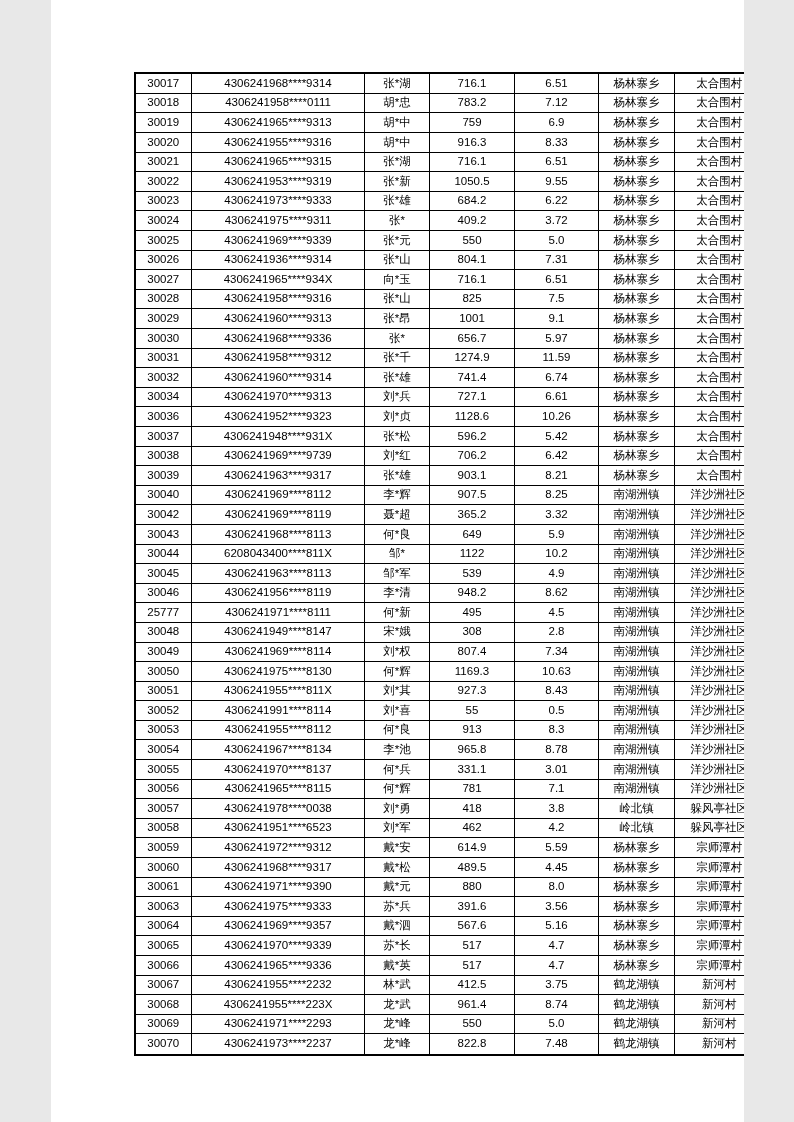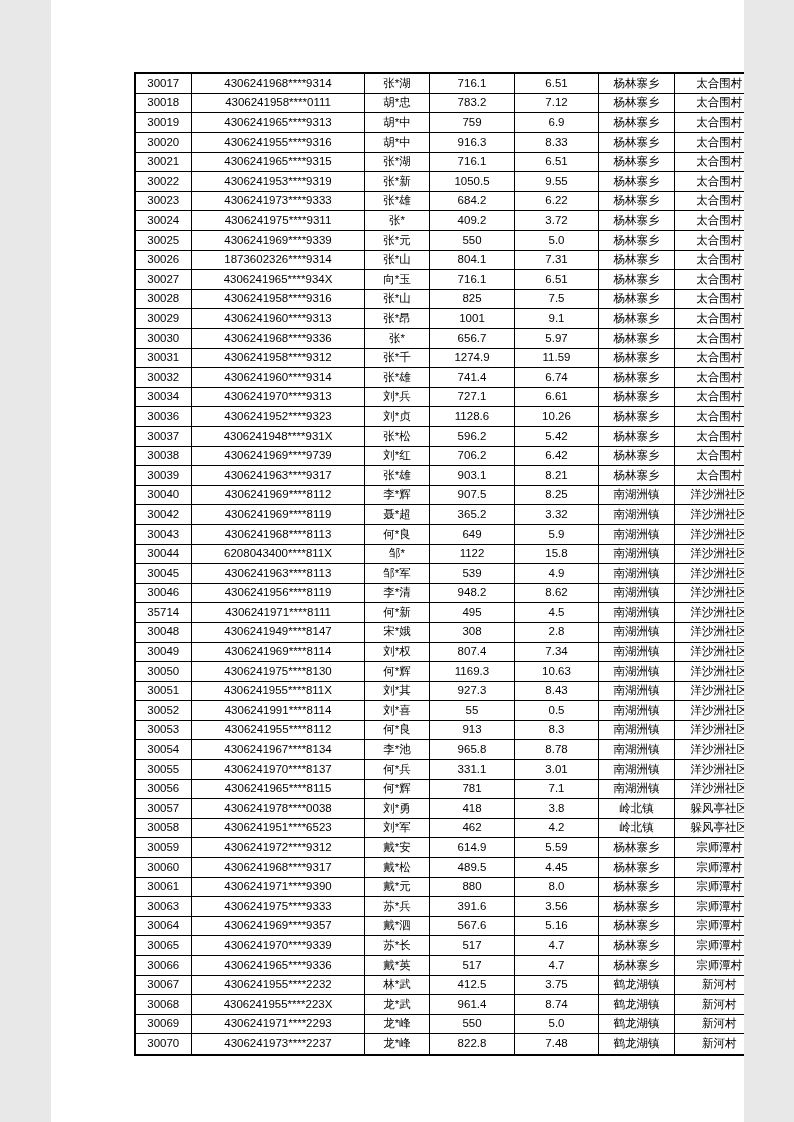--- a/index.html
+++ b/index.html
@@ -129,21 +129,21 @@
           <td>30025</td>
           <td>4306241969****9339</td>
           <td>张*元</td>
           <td>550</td>
           <td>5.0</td>
           <td>杨林寨乡</td>
           <td>太合围村</td>
         </tr>
         <tr>
           <td>30026</td>
-          <td>1873602326****9314</td>
+          <td>4306241936****9314</td>
           <td>张*山</td>
           <td>804.1</td>
           <td>7.31</td>
           <td>杨林寨乡</td>
           <td>太合围村</td>
         </tr>
         <tr>
           <td>30027</td>
           <td>4306241965****934X</td>
           <td>向*玉</td>
@@ -267,21 +267,21 @@
           <td>649</td>
           <td>5.9</td>
           <td>南湖洲镇</td>
           <td>洋沙洲社区</td>
         </tr>
         <tr>
           <td>30044</td>
           <td>6208043400****811X</td>
           <td>邹*</td>
           <td>1122</td>
-          <td>15.8</td>
+          <td>10.2</td>
           <td>南湖洲镇</td>
           <td>洋沙洲社区</td>
         </tr>
         <tr>
           <td>30045</td>
           <td>4306241963****8113</td>
           <td>邹*军</td>
           <td>539</td>
           <td>4.9</td>
           <td>南湖洲镇</td>
@@ -290,21 +290,21 @@
         <tr>
           <td>30046</td>
           <td>4306241956****8119</td>
           <td>李*清</td>
           <td>948.2</td>
           <td>8.62</td>
           <td>南湖洲镇</td>
           <td>洋沙洲社区</td>
         </tr>
         <tr>
-          <td>35714</td>
+          <td>25777</td>
           <td>4306241971****8111</td>
           <td>何*新</td>
           <td>495</td>
           <td>4.5</td>
           <td>南湖洲镇</td>
           <td>洋沙洲社区</td>
         </tr>
         <tr>
           <td>30048</td>
           <td>4306241949****8147</td>

